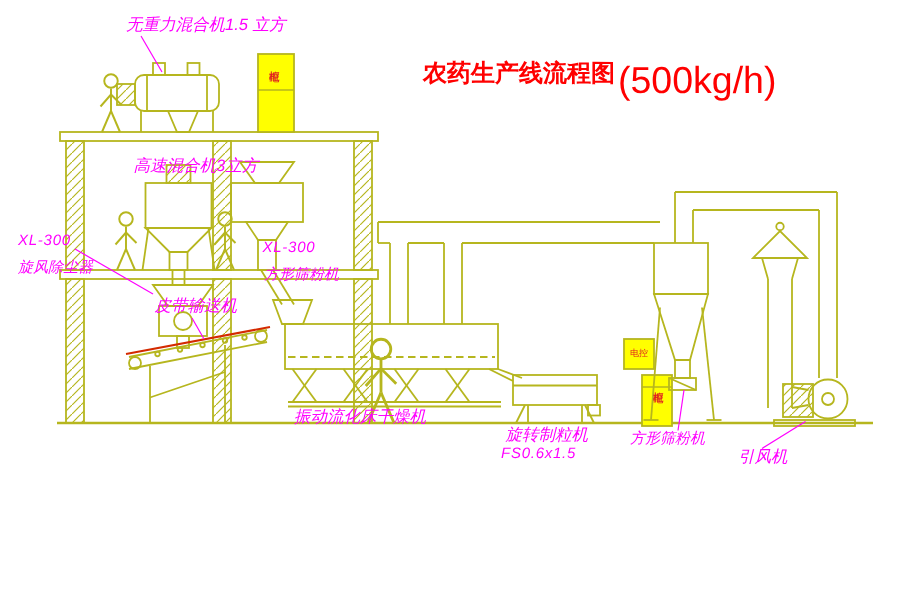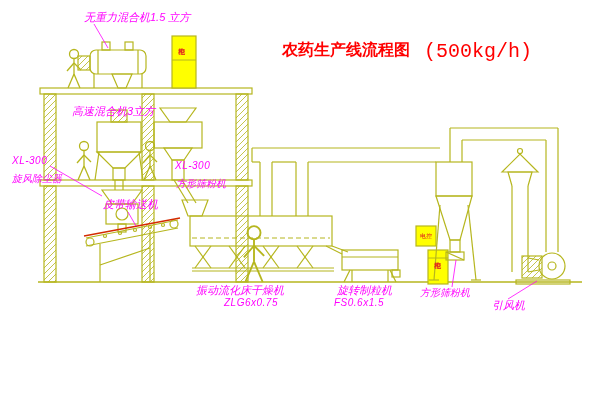--- a/index.html
+++ b/index.html
@@ -3,21 +3,21 @@
 <meta charset="utf-8">
 <style>
   html,body{margin:0;padding:0;background:#ffffff;}
   .canvas{position:relative;width:600px;height:403px;background:#ffffff;overflow:hidden;
           font-family:"Liberation Sans",sans-serif;}
   .canvas svg{position:absolute;left:0;top:0;}
   .lbl{position:absolute;color:#ff00ff;line-height:1;white-space:nowrap;font-style:italic;}
   .sz10{font-size:10px}.sz11{font-size:11px}.sz14{font-size:10px;letter-spacing:0.5px;}
   .title{position:absolute;color:#ff0000;line-height:1;white-space:nowrap;display:flex;}
   .t-main{font-size:16px;font-weight:bold;}
-  .t-cap{font-size:20px;font-family:Liberation Mono, monospace;margin-left:14px;}
+  .t-cap{font-size:25px;font-family:Liberation Sans, sans-serif;margin-left:2px;}
   .cabtxt{position:absolute;color:#e02020;font-size:7px;line-height:1.05;
           writing-mode:vertical-rl;text-orientation:upright;}
   .cabtxt-h{position:absolute;color:#e02020;font-size:6px;line-height:1;}
 </style>
 </head>
 <body>
 
 <div class="canvas">
 
 <svg width="600" height="403" viewBox="0 0 600 403">
@@ -205,28 +205,27 @@
     <line x1="508" y1="299" x2="537" y2="281"></line>
   </g>
 </svg>
 
 <div class="title" style="left:282px;top:42px">
   <span class="t-main">农药生产线流程图</span>
       <span class="t-cap">(500kg/h)</span>
 </div>
 
 <div class="lbl sz11" style="left:84px;top:12px">无重力混合机1.5 立方</div>
-<div class="lbl sz11" style="left:72px;top:106px">高速混合机3立方</div>
+<div class="lbl sz11" style="left:89px;top:106px">高速混合机3立方</div>
 <div class="lbl sz14" style="left:12px;top:156px">XL-300</div>
 <div class="lbl sz10" style="left:12px;top:174px">旋风除尘器</div>
 <div class="lbl sz14" style="left:175px;top:161px">XL-300</div>
 <div class="lbl sz10" style="left:176px;top:179px">方形筛粉机</div>
 <div class="lbl sz11" style="left:103px;top:199px">皮带输送机</div>
-<div class="lbl sz11" style="left:196px;top:285px">振动流化床干燥机</div>
-<div class="lbl sz14" style="left:224px;top:298px">ZLG6x0.75</div>
+<div class="lbl sz11" style="left:196px;top:273px">振动流化床干燥机</div>
 <div class="lbl sz11" style="left:337px;top:285px">旋转制粒机</div>
 <div class="lbl sz14" style="left:334px;top:298px">FS0.6x1.5</div>
 <div class="lbl sz10" style="left:420px;top:288px">方形筛粉机</div>
 <div class="lbl sz11" style="left:492px;top:300px">引风机</div>
 
 <div class="cabtxt" style="left:178px;top:42px">电控柜</div>
 <div class="cabtxt-h" style="left:420px;top:233px">电控</div>
 <div class="cabtxt" style="left:434px;top:256px">电控柜</div>
 
 </div>

